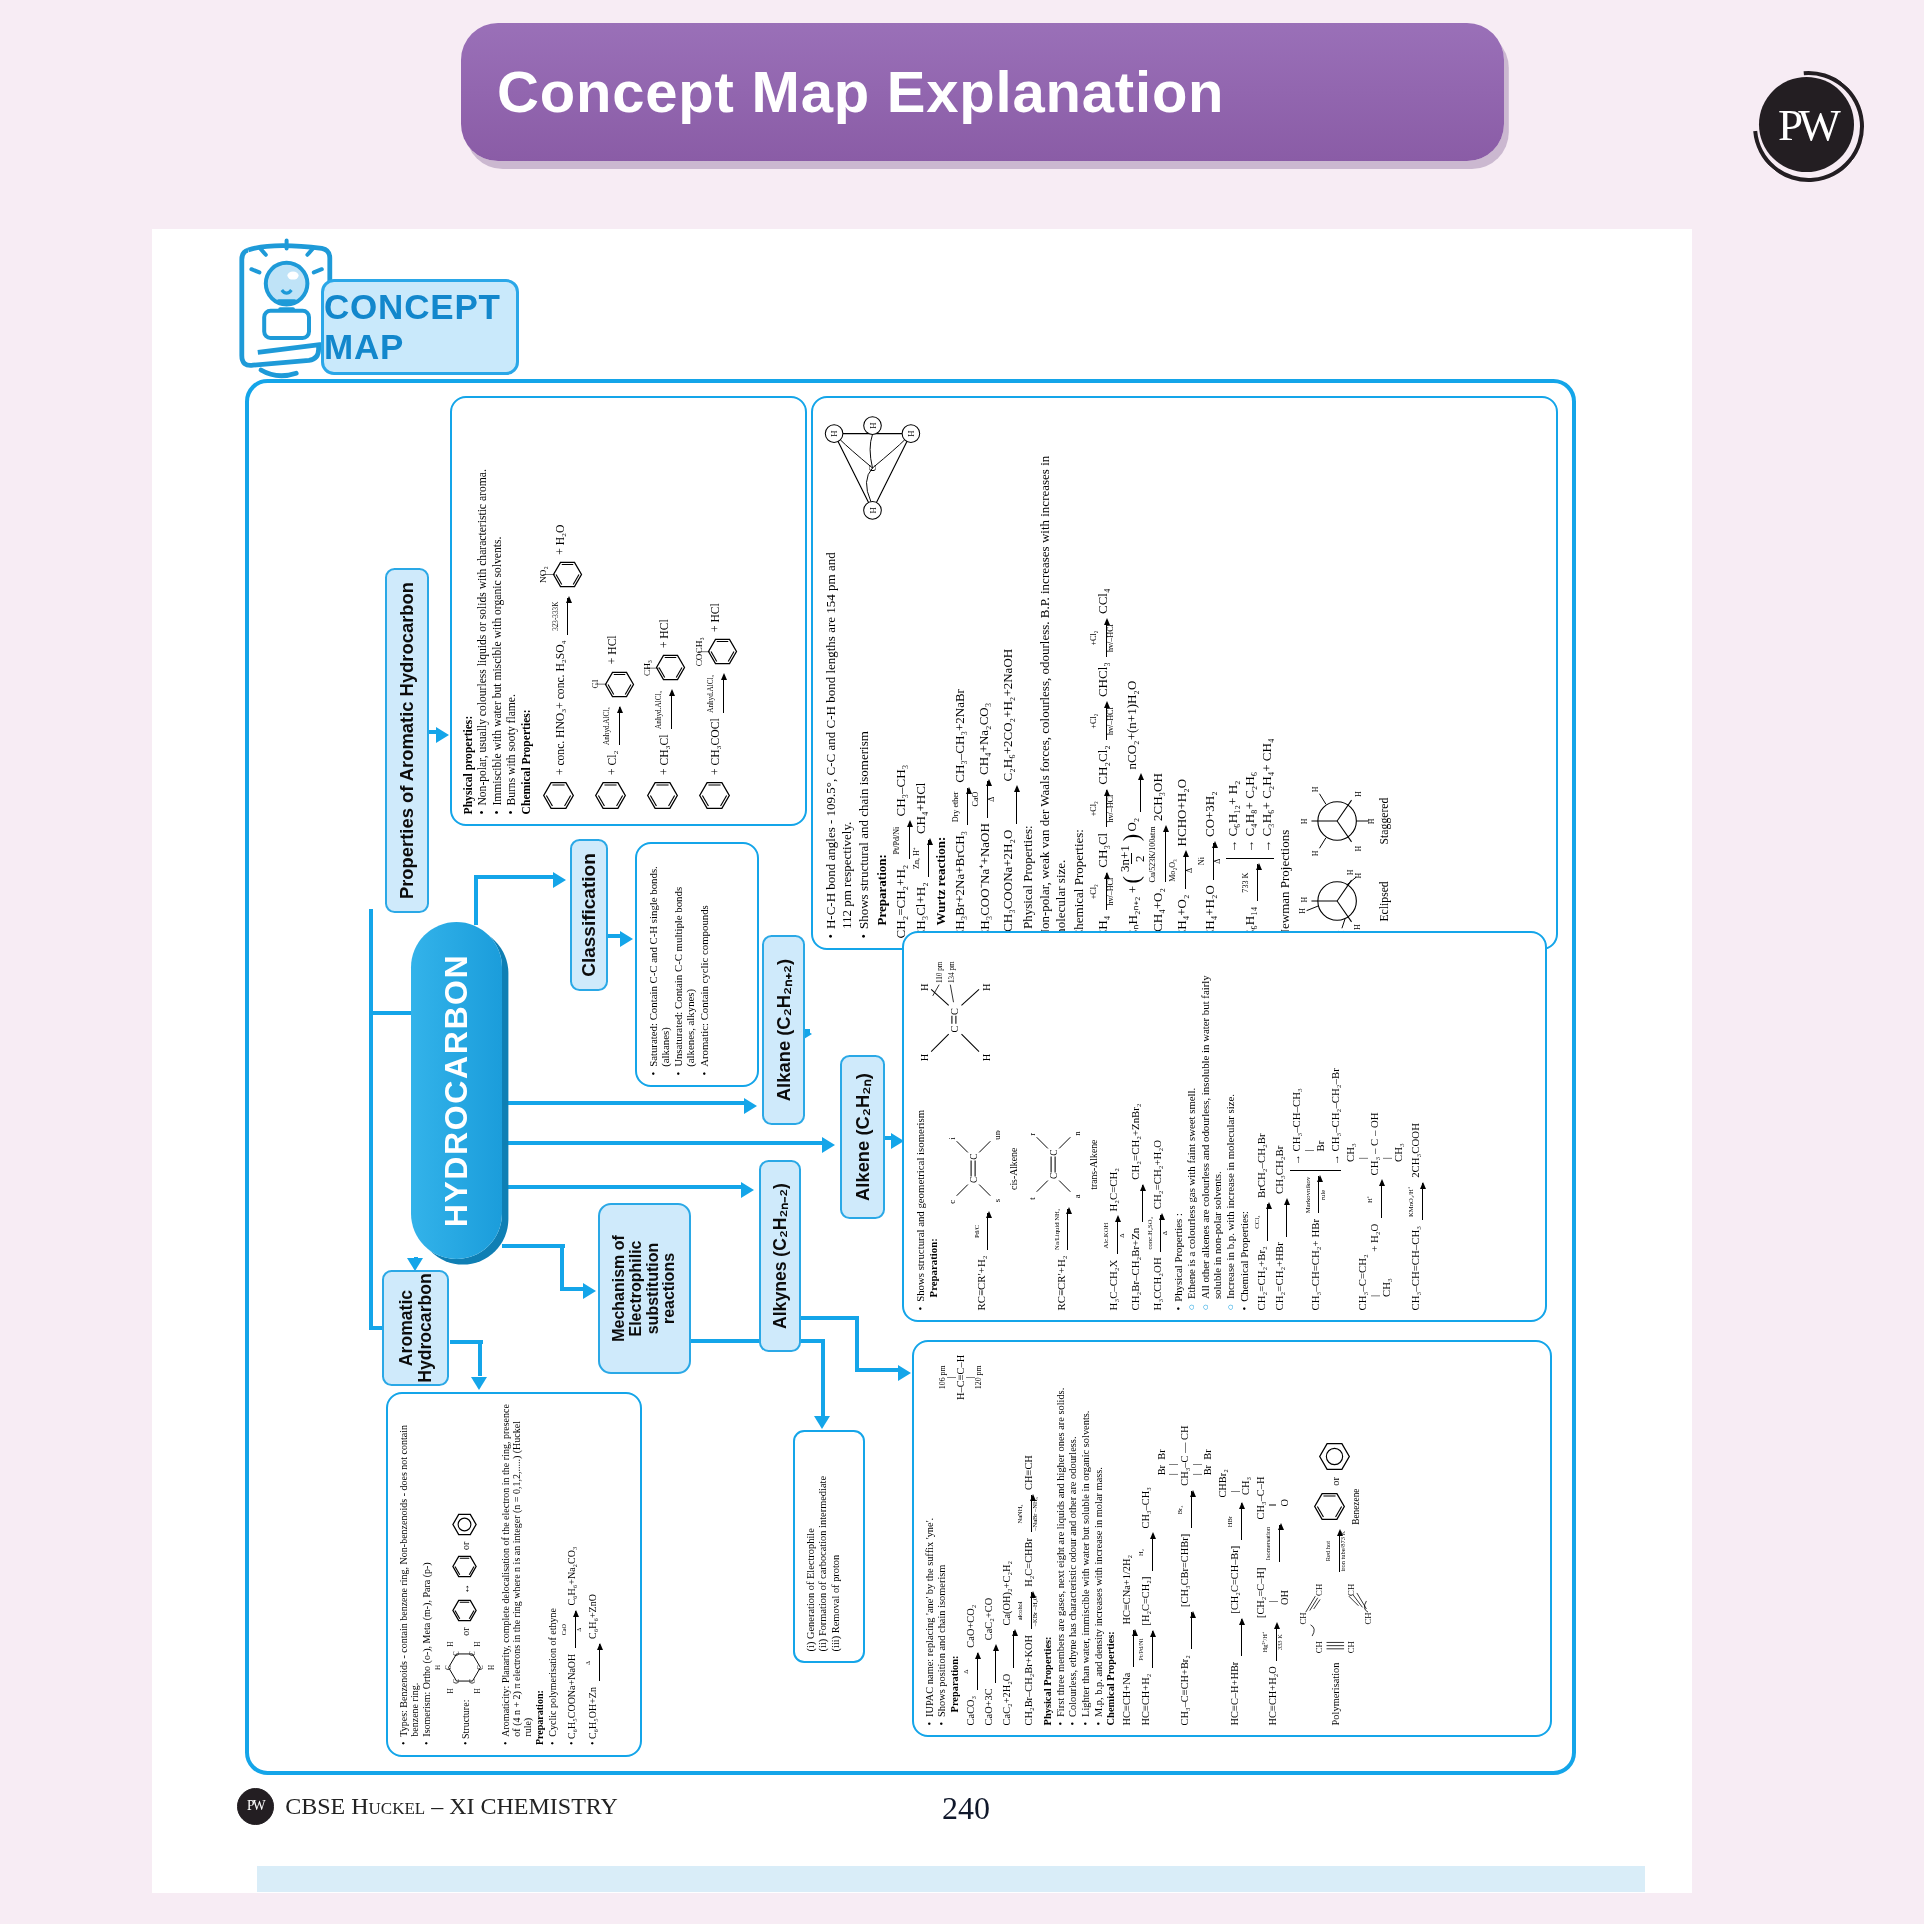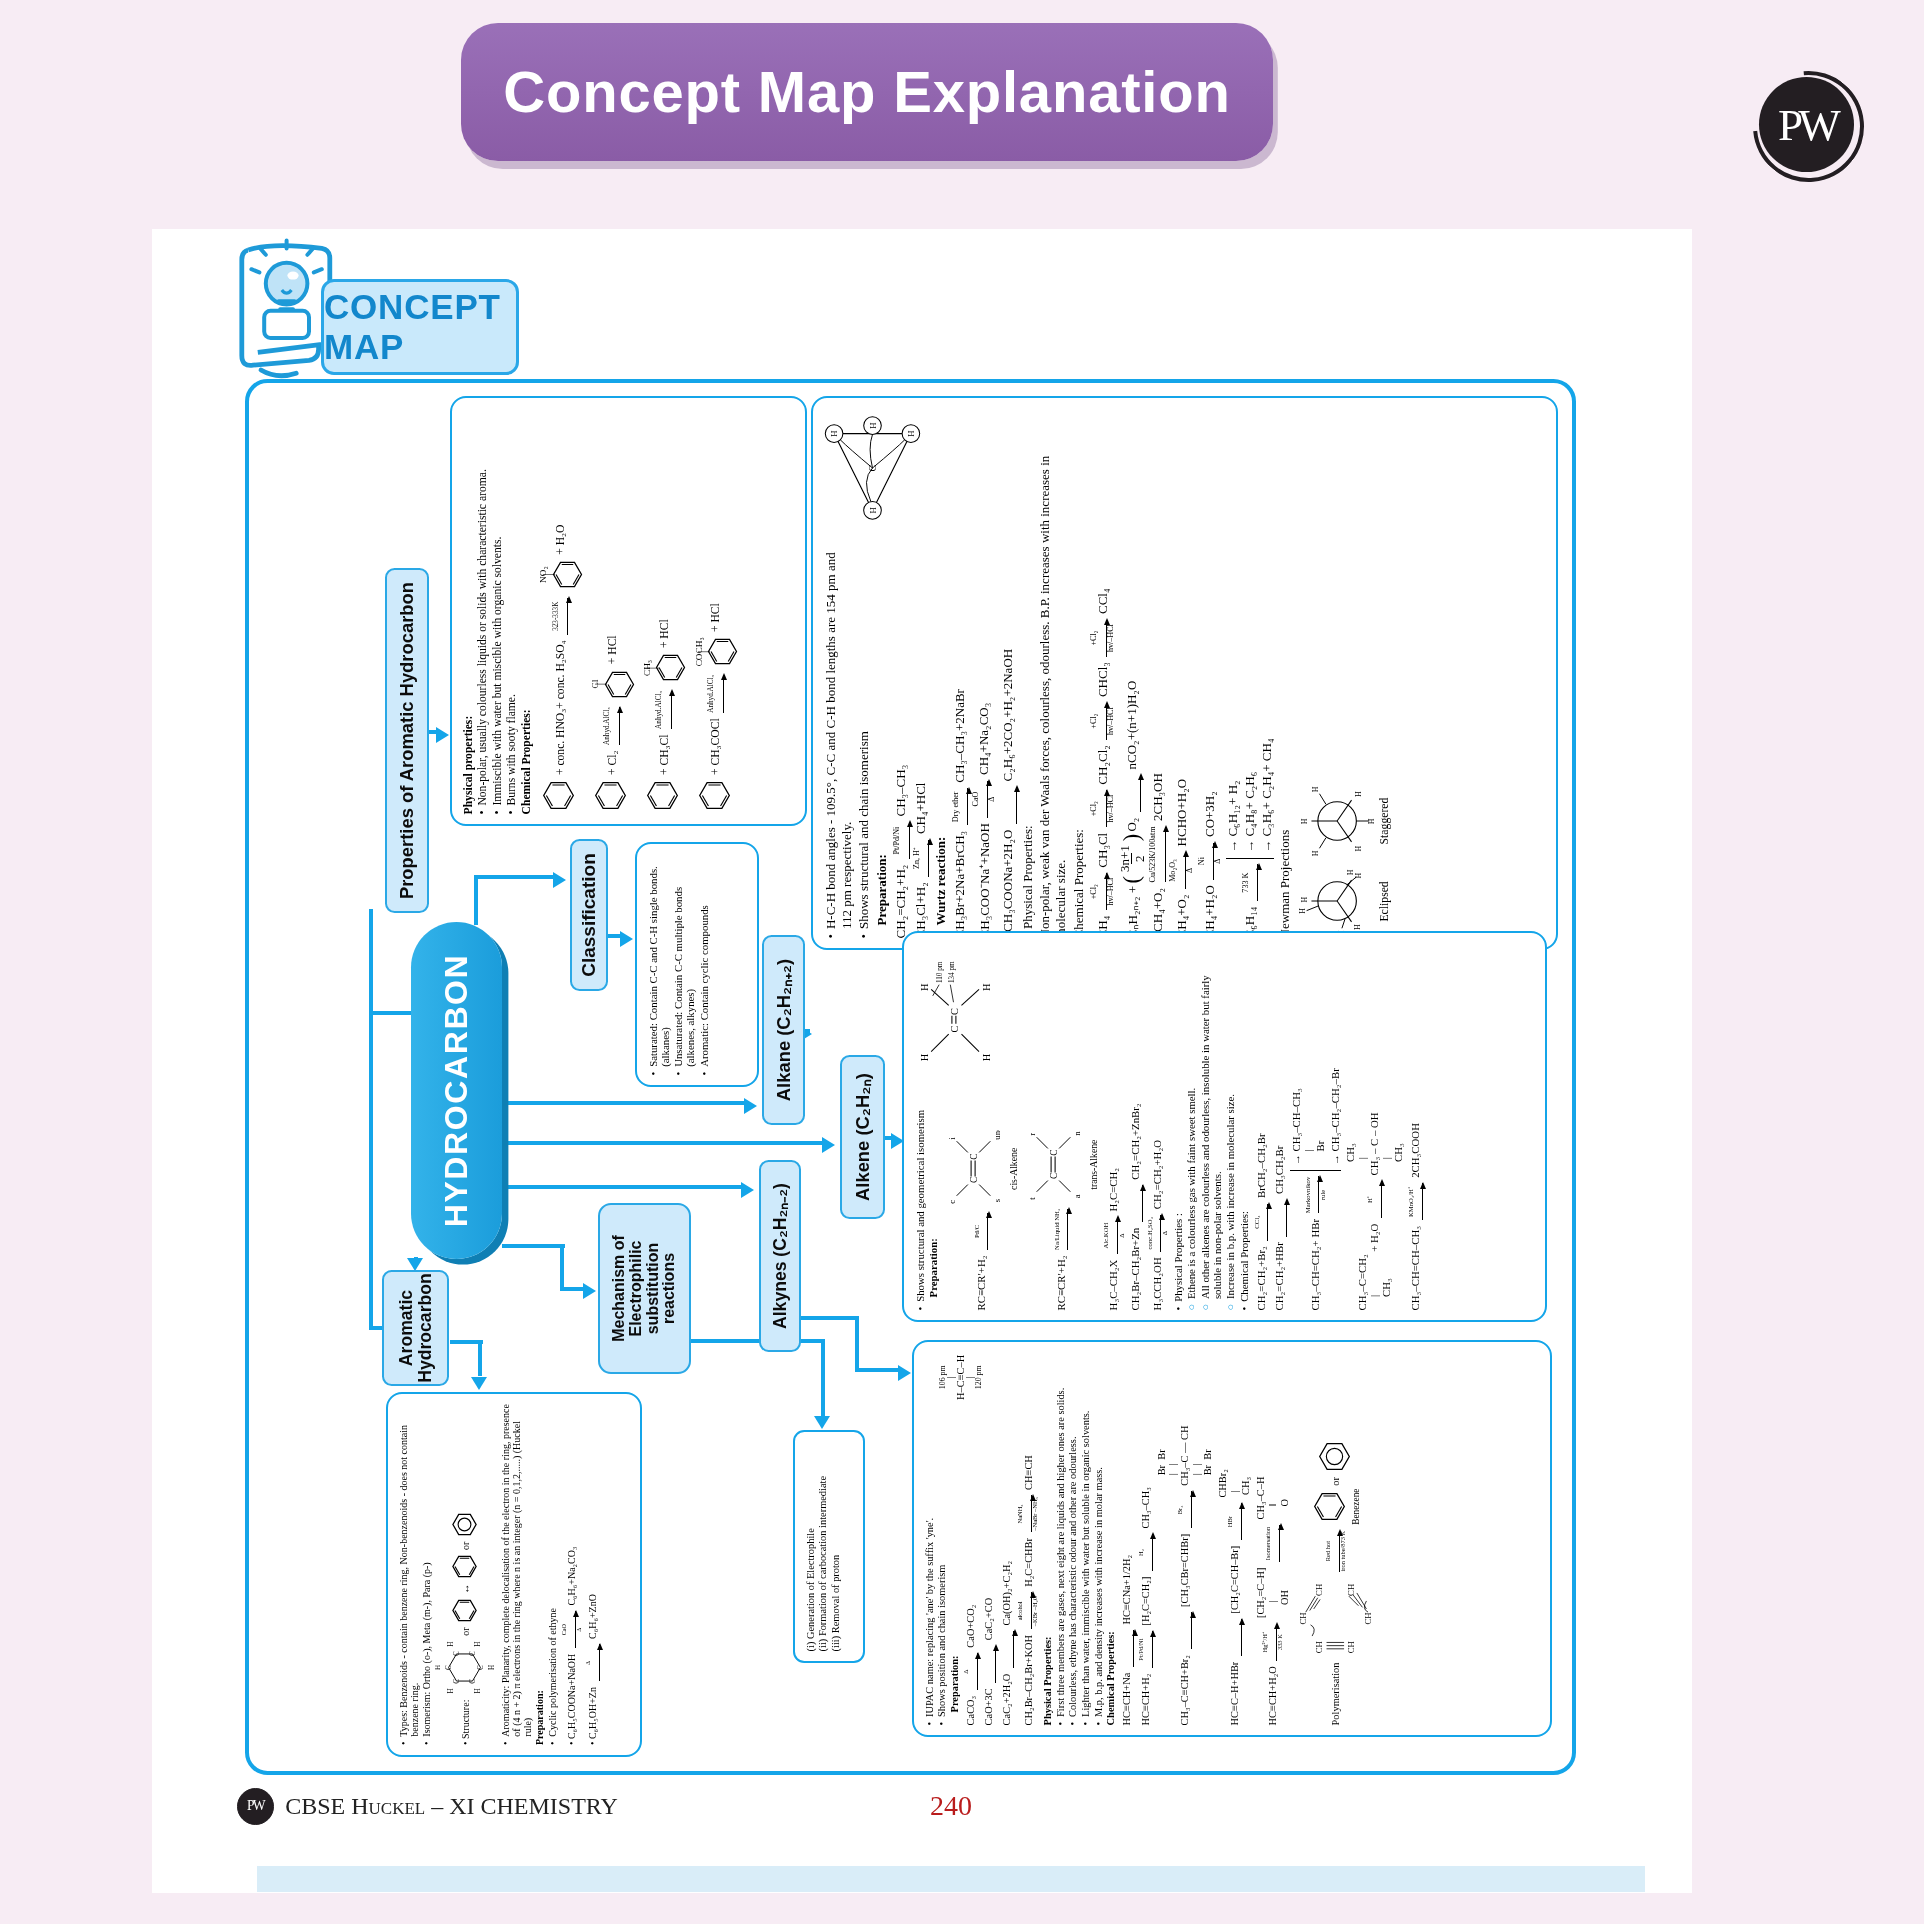--- a/index.html
+++ b/index.html
@@ -1,43 +1,43 @@
 <!DOCTYPE html>
 <html style="font-size:13px"><head>
 <meta charset="utf-8">
 <style>
   html,body{margin:0;padding:0;}
   body{width:1925px;height:1925px;background:#f7ecf4;position:relative;overflow:hidden;
        font-family:"Liberation Sans",sans-serif;}
   
-  .banner{position:absolute;left:461px;top:22.5px;width:812px;height:138px;
+  .banner{position:absolute;left:461px;top:22.5px;width:1007px;height:138px;
       background:linear-gradient(#9a70b8,#8a5ca6);border-radius:37px;
-      box-shadow:4.8px 8px 0 rgba(120,90,140,.35);display:flex;align-items:center;justify-content:center;}
+      box-shadow:4.8px 8px 0 rgba(120,90,140,.35);display:flex;align-items:center;justify-content:flex-start;padding-left:36px;}
   .banner span{color:#fff;font-weight:bold;font-size:58px;letter-spacing:0.8px;}
   .pwlogo{position:absolute;left:1753px;top:71px;width:111px;height:111px;}
   .pwlogo .disc{position:absolute;left:6.4px;top:6.4px;width:95px;height:95px;border-radius:50%;
       background:#231e22;display:flex;align-items:center;justify-content:center;}
   .pwlogo .ring{position:absolute;inset:0;border-radius:50%;border:4px solid #231e22;
       border-left-color:transparent;transform:rotate(40deg);}
   .pwlogo .disc span{color:#fff;font-family:"Liberation Serif",serif;font-size:45px;letter-spacing:-4.8px;}
   .page{position:absolute;left:152px;top:229px;width:1540px;height:1664px;background:#ffffff;}
   .pagebar{position:absolute;left:257px;top:1866px;width:1388px;height:26px;background:#d9edf8;}
   
   .cmicon{position:absolute;left:237px;top:234px;width:96px;height:152px;}
   .cmbadge{position:absolute;left:321px;top:279px;width:192px;height:90px;background:#c9e9fb;
       border:3.2px solid #2aa7e8;border-radius:13px;display:flex;align-items:center;justify-content:center;}
   .cmbadge span{color:#1287cc;font-weight:bold;font-size:35px;letter-spacing:0.8px;}
   
   .footer{position:absolute;left:237px;top:1785px;height:42px;display:flex;align-items:center;gap:11.2px;}
   .fpw{width:35px;height:35px;border-radius:50%;background:#231e22;border:1.6px solid #231e22;
       display:flex;align-items:center;justify-content:center;color:#fff;
       font-family:"Liberation Serif",serif;font-size:13.6px;letter-spacing:-1.6px;}
   .ftext{font-family:"Liberation Serif",serif;font-variant:small-caps;font-size:24px;color:#222;}
-  .fpage{position:absolute;left:930px;top:1790px;width:72px;text-align:left;
-      font-family:"Liberation Serif",serif;font-size:28px;color:#b91c1c;}
+  .fpage{position:absolute;left:930px;top:1790px;width:72px;text-align:center;
+      font-family:"Liberation Serif",serif;font-size:32px;color:#0f172a;}
   
   .mapland{position:absolute;left:245px;top:1775px;width:1396px;height:1331px;
       transform:rotate(-90deg);transform-origin:0 0;}
   .outer{position:absolute;inset:0;border:4px solid #14a5e9;border-radius:22.5px;background:#fff;}
   .cbox{position:absolute;background:#fff;border:2.8px solid #14a5e9;border-radius:16px;
       padding:8px 9.6px;font-family:"Liberation Serif",serif;color:#000;box-sizing:border-box;overflow:hidden;}
   .pill{position:absolute;background:#cfeafb;border:2.8px solid #2aa8e6;border-radius:9.6px;
       display:flex;flex-direction:column;align-items:center;justify-content:center;
       font-weight:bold;color:#0c0c0c;box-sizing:border-box;line-height:1.05;text-align:center;}
   .node{position:absolute;background:linear-gradient(#33b3ea,#1b9ddb);border-radius:56px;

